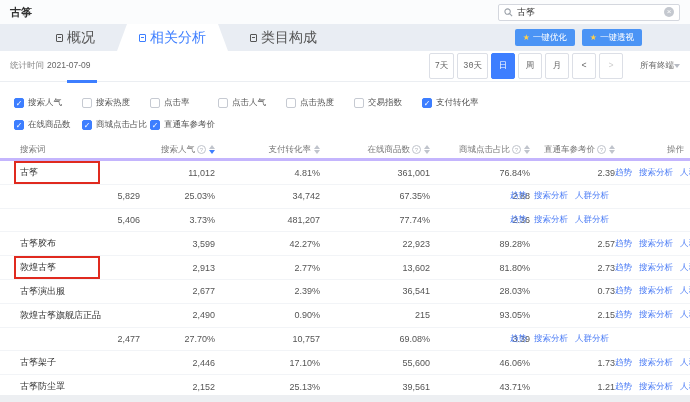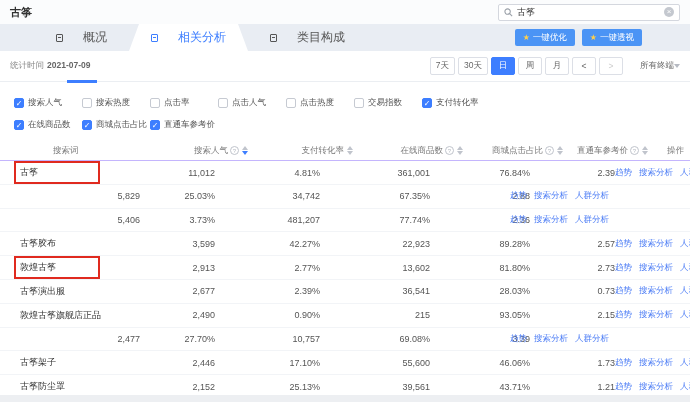--- a/index.html
+++ b/index.html
@@ -15,57 +15,57 @@
                display:flex; align-items:center; gap:4px; padding:0 5px; }
   .searchbox input { border:none; outline:none; flex:1; font-size:9px; color:#333; background:transparent;
                      font-family:inherit; min-width:0; }
   .search-glyph svg { display:block; }
   .clear-icon { width:10px; height:10px; border-radius:50%; background:#c4c8cf; color:#fff; font-size:8px;
                 line-height:10px; text-align:center; flex:none; cursor:pointer; }
 
   
   .tabband { height:27px; background:#e9edf3; display:flex; align-items:stretch; justify-content:space-between; }
   .tabs { display:flex; align-items:stretch; padding-left:34px; }
-  .tab { display:flex; align-items:center; gap:20px; font-size:12px; color:#555; padding:0 22px; cursor:pointer; }
+  .tab { display:flex; align-items:center; gap:4px; font-size:14px; color:#555; padding:0 22px; cursor:pointer; }
   .tab.active { background:#fff; color:#3d7eff; clip-path:polygon(10px 0, calc(100% - 10px) 0, 100% 100%, 0 100%); }
   .doc-icon { width:7px; height:8px; border:1px solid currentColor; border-radius:1px; position:relative; }
   .doc-icon::after { content:""; position:absolute; left:1px; top:2px; width:3px; height:1px; background:currentColor; }
   .header-actions { display:flex; align-items:center; gap:7px; padding-right:48px; }
   .act-btn { background:#4b94f5; color:#fff; font-size:8.5px; height:17px; padding:0 8px; border-radius:2px;
              display:flex; align-items:center; gap:3px; border:none; cursor:pointer; font-family:inherit; }
   .star { color:#ffd04c; font-size:8px; line-height:1; }
 
   
   .toolbar { height:31px; display:flex; align-items:center; justify-content:space-between;
              padding:0 10px; position:relative; border-bottom:1px solid #ebeef2; }
   .stat-time { font-size:8.5px; color:#888; }
-  .stat-time b { font-weight:bold; color:#666; margin-left:3px; }
+  .stat-time b { font-weight:normal; color:#666; margin-left:3px; }
   .indicator { position:absolute; left:67px; bottom:-2px; width:30px; height:3px; background:#3d7eff; }
   .range-group { display:flex; align-items:center; gap:3px; }
-  .range-btn { border:1px solid #dcdfe6; background:#fff; color:#666; font-size:8.5px; height:18px;
+  .range-btn { border:1px solid #dcdfe6; background:#fff; color:#666; font-size:8.5px; height:26px;
                min-width:24px; padding:0 5px; display:flex; align-items:center; justify-content:center;
-               border-radius:2px; cursor:pointer; font-family:Liberation Sans, sans-serif; }
+               border-radius:2px; cursor:pointer; font-family:Liberation Mono, monospace; }
   .range-btn.active { background:#3d7eff; border-color:#3d7eff; color:#fff; }
   .range-btn.disabled { color:#ccc; }
   .terminal { display:flex; align-items:center; font-size:8.5px; color:#666; margin-left:14px; cursor:pointer; }
   .caret { width:0; height:0; border-left:3px solid transparent; border-right:3px solid transparent;
            border-top:4px solid #b6bac2; }
 
   
   .metrics { padding:14px 0 10px; }
   .metric-row { display:grid; grid-template-columns:repeat(7,68px); margin-left:14px; height:13px; align-items:center; }
   .metric-row + .metric-row { margin-top:9px; }
   .cb { display:flex; align-items:center; gap:4px; font-size:8.5px; color:#555; cursor:pointer; }
   .cbox { width:10px; height:10px; border:1px solid #c6cad2; border-radius:2px; background:#fff; flex:none;
           font-size:8px; line-height:9px; text-align:center; color:transparent; }
   .cbox.checked { background:#3d7eff; border-color:#3d7eff; color:#fff; }
 
   
   .t-head, .t-row { display:grid; grid-template-columns:140px 75px 105px 110px 100px 85px 1fr; align-items:center; }
-  .t-head { height:20px; border-bottom:1px solid #c4b5fd;padding-left:33px; }
+  .t-head { height:20px; border-bottom:3px solid #c4b5fd; }
   .th { font-size:8.5px; color:#777; display:flex; align-items:center; justify-content:flex-end; gap:2px; }
   .th.left { justify-content:flex-start; padding-left:20px; }
   .th:last-child { padding-right:6px; }
   .info-icon { width:9px; height:9px; border:1px solid #c0c4cc; border-radius:50%; color:#b6bac2; font-size:6px;
                line-height:8px; text-align:center; }
   .arrows { display:inline-flex; flex-direction:column; gap:1px; margin-left:1px; cursor:pointer; }
   .tri-up { width:0; height:0; border-left:3px solid transparent; border-right:3px solid transparent;
             border-bottom:4px solid #c0c4cc; }
   .tri-down { width:0; height:0; border-left:3px solid transparent; border-right:3px solid transparent;
               border-top:4px solid #c0c4cc; }

